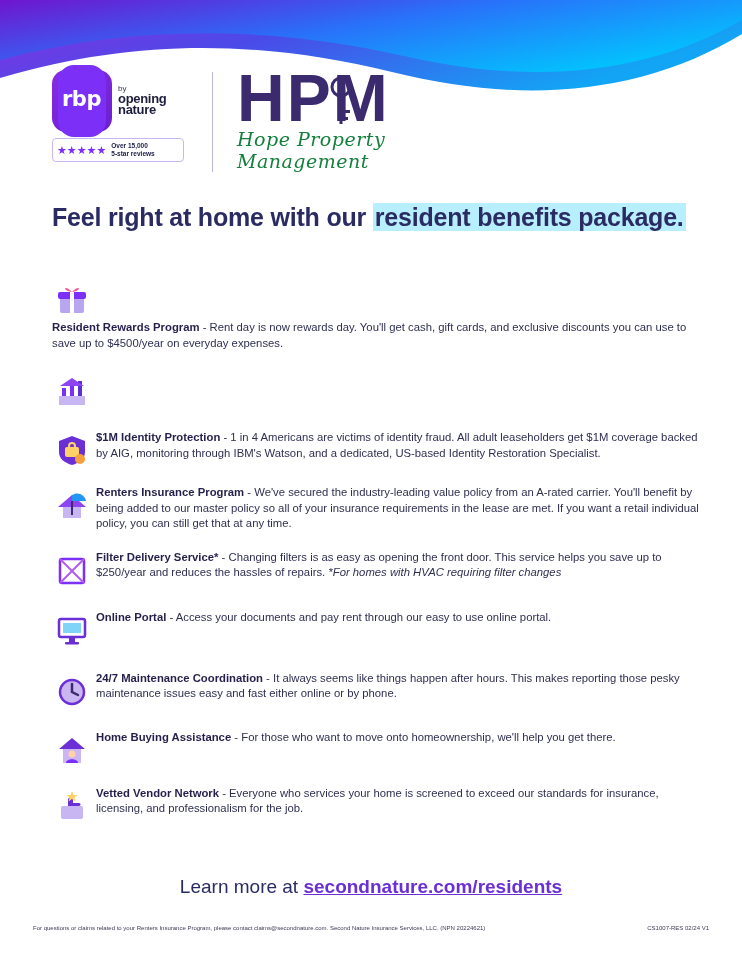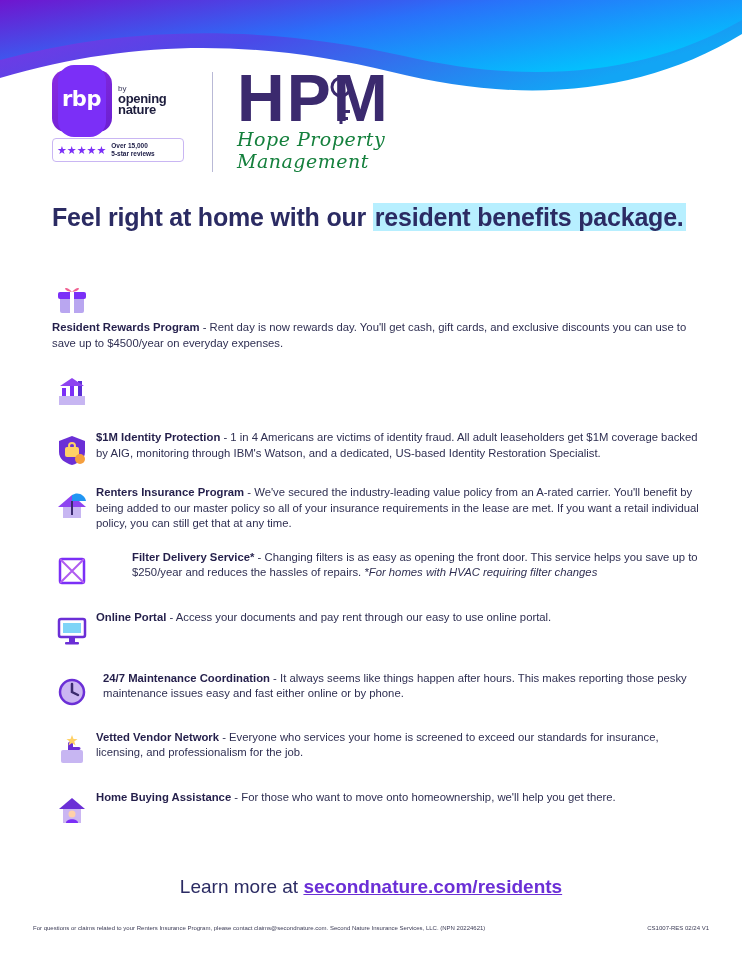--- a/index.html
+++ b/index.html
@@ -219,23 +219,23 @@
   }
   .benefit-text .ital {
     font-style: italic;
   }
 
   
   .b0 { margin-bottom: 19px; flex-direction: column; }
   .b1 { margin-bottom: 18px; }
   .b2 { margin-bottom: 15px; }
   .b3 { margin-bottom: 16px; }
-  .b4 { margin-bottom: 20px; gap: 36px; }
+  .b4 { margin-bottom: 20px; }
   .b5 { margin-bottom: 21px; }
-  .b6 { margin-bottom: 19px; gap: 7px; }
+  .b6 { margin-bottom: 19px; }
   .b7 { margin-bottom: 20px; }
 
   
   .learn-more {
     position: absolute;
     top: 876px;
     left: 0;
     width: 742px;
     text-align: center;
     font-size: 19px;
@@ -397,43 +397,43 @@
     <svg class="benefit-icon" viewBox="0 0 40 40">
       <circle cx="20" cy="21" r="12" fill="#cbb6f2"></circle>
       <circle cx="20" cy="21" r="12" fill="none" stroke="#6b2fd6" stroke-width="2.5"></circle>
       <path d="M20 13 V21 L26 24" stroke="#3b2a6e" stroke-width="2.5" fill="none" stroke-linecap="round"></path>
     </svg>
     <div class="benefit-text">
       <span class="title"> 24/7 Maintenance Coordination</span><span> - It always seems like things happen after hours. This makes reporting those pesky maintenance issues easy and fast either online or by phone.</span>
     </div>
   </div>
 
-  <div class="benefit b7">
-    <svg class="benefit-icon" viewBox="0 0 40 40">
-      <rect x="9" y="20" width="22" height="13" rx="2" fill="#c7b6f2"></rect>
-      <path d="M16 20 V14 C16 11 21 10 21 14 V17 H27 C29 17 29 20 27 20 Z" fill="#6b2fd6"></path>
-      <path d="M20 5 L21.5 9 L25.5 9 L22.3 11.5 L23.5 15.5 L20 13 L16.5 15.5 L17.7 11.5 L14.5 9 L18.5 9 Z" fill="#ffd166"></path>
-    </svg>
-    <div class="benefit-text">
-      <span class="title">Vetted Vendor Network</span><span> - Everyone who services your home is screened to exceed our standards for insurance, licensing, and professionalism for the job.</span>
-    </div>
-  </div>
-
   <div class="benefit">
     <svg class="benefit-icon" viewBox="0 0 40 40">
       <path d="M7 19 L20 8 L33 19 Z" fill="#6b2fd6"></path>
       <rect x="11" y="19" width="18" height="14" fill="#cbb6f2"></rect>
       <circle cx="20" cy="24" r="3.5" fill="#ffd1a8"></circle>
       <path d="M14 33 C14 28 26 28 26 33 Z" fill="#7b2ff7"></path>
     </svg>
     <div class="benefit-text">
       <span class="title">Home Buying Assistance</span><span> - For those who want to move onto homeownership, we'll help you get there.</span>
     </div>
   </div>
 
+  <div class="benefit b7">
+    <svg class="benefit-icon" viewBox="0 0 40 40">
+      <rect x="9" y="20" width="22" height="13" rx="2" fill="#c7b6f2"></rect>
+      <path d="M16 20 V14 C16 11 21 10 21 14 V17 H27 C29 17 29 20 27 20 Z" fill="#6b2fd6"></path>
+      <path d="M20 5 L21.5 9 L25.5 9 L22.3 11.5 L23.5 15.5 L20 13 L16.5 15.5 L17.7 11.5 L14.5 9 L18.5 9 Z" fill="#ffd166"></path>
+    </svg>
+    <div class="benefit-text">
+      <span class="title">Vetted Vendor Network</span><span> - Everyone who services your home is screened to exceed our standards for insurance, licensing, and professionalism for the job.</span>
+    </div>
+  </div>
+
 </div>
 
 <div class="learn-more">
   <span>Learn more at </span><a href="#">secondnature.com/residents</a>
 </div>
 
 <div class="legal">For questions or claims related to your Renters Insurance Program, please contact claims@secondnature.com. Second Nature Insurance Services, LLC. (NPN 20224621)</div>
 <div class="doc-code">CS1007-RES 02/24 V1</div>
 
 </body></html>

